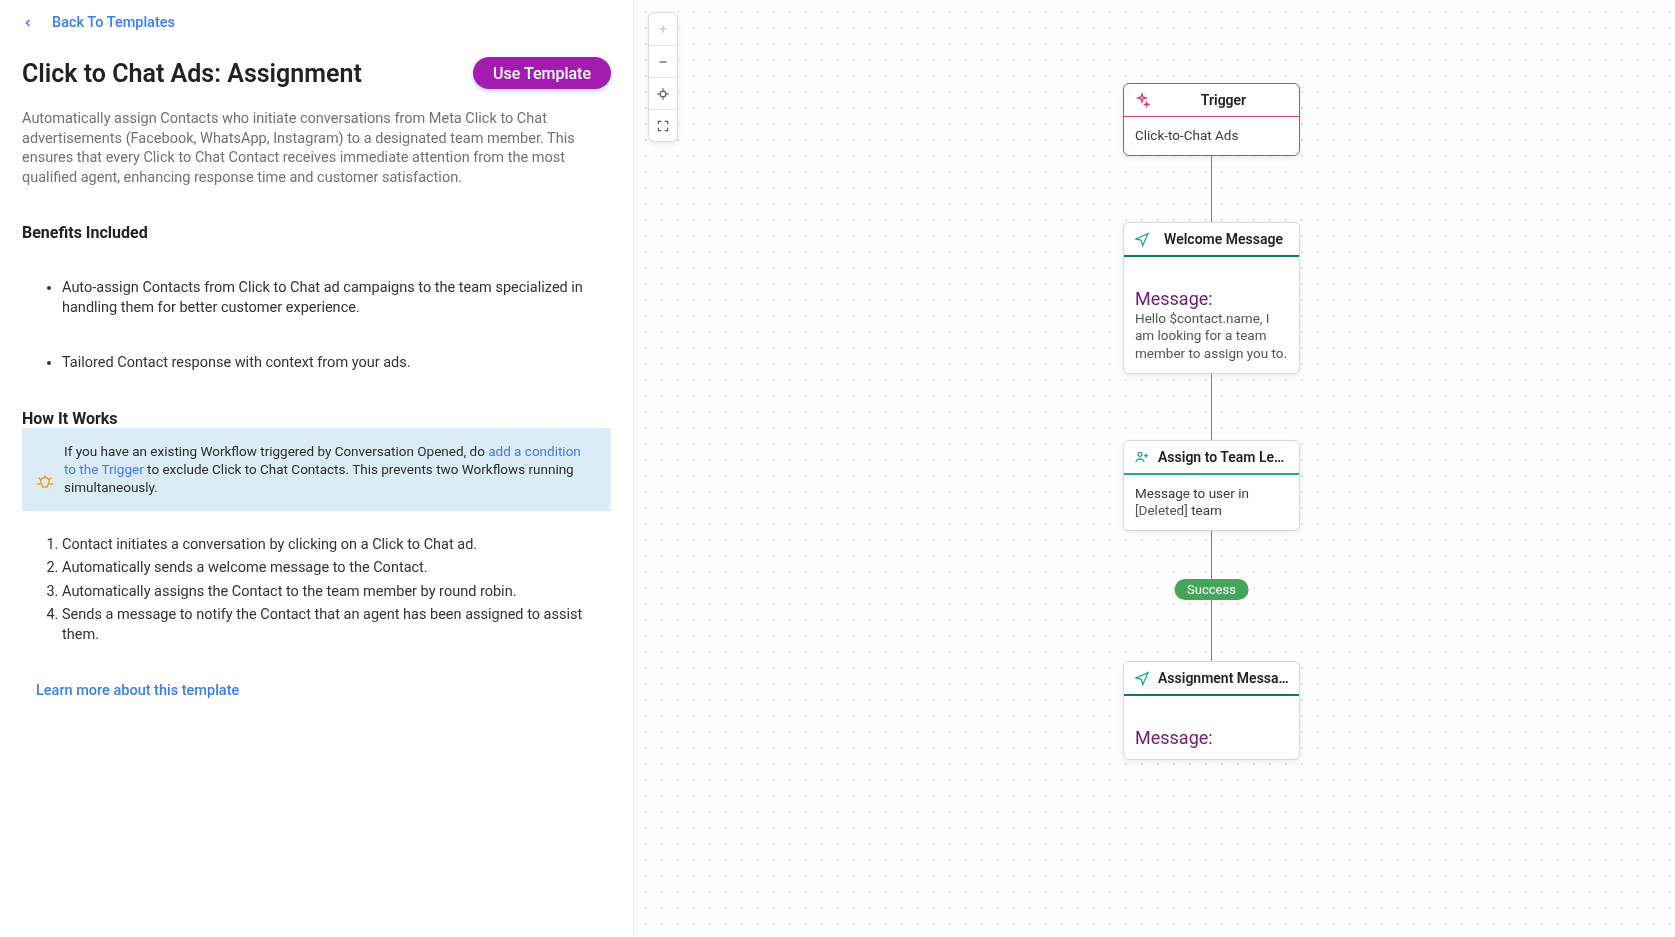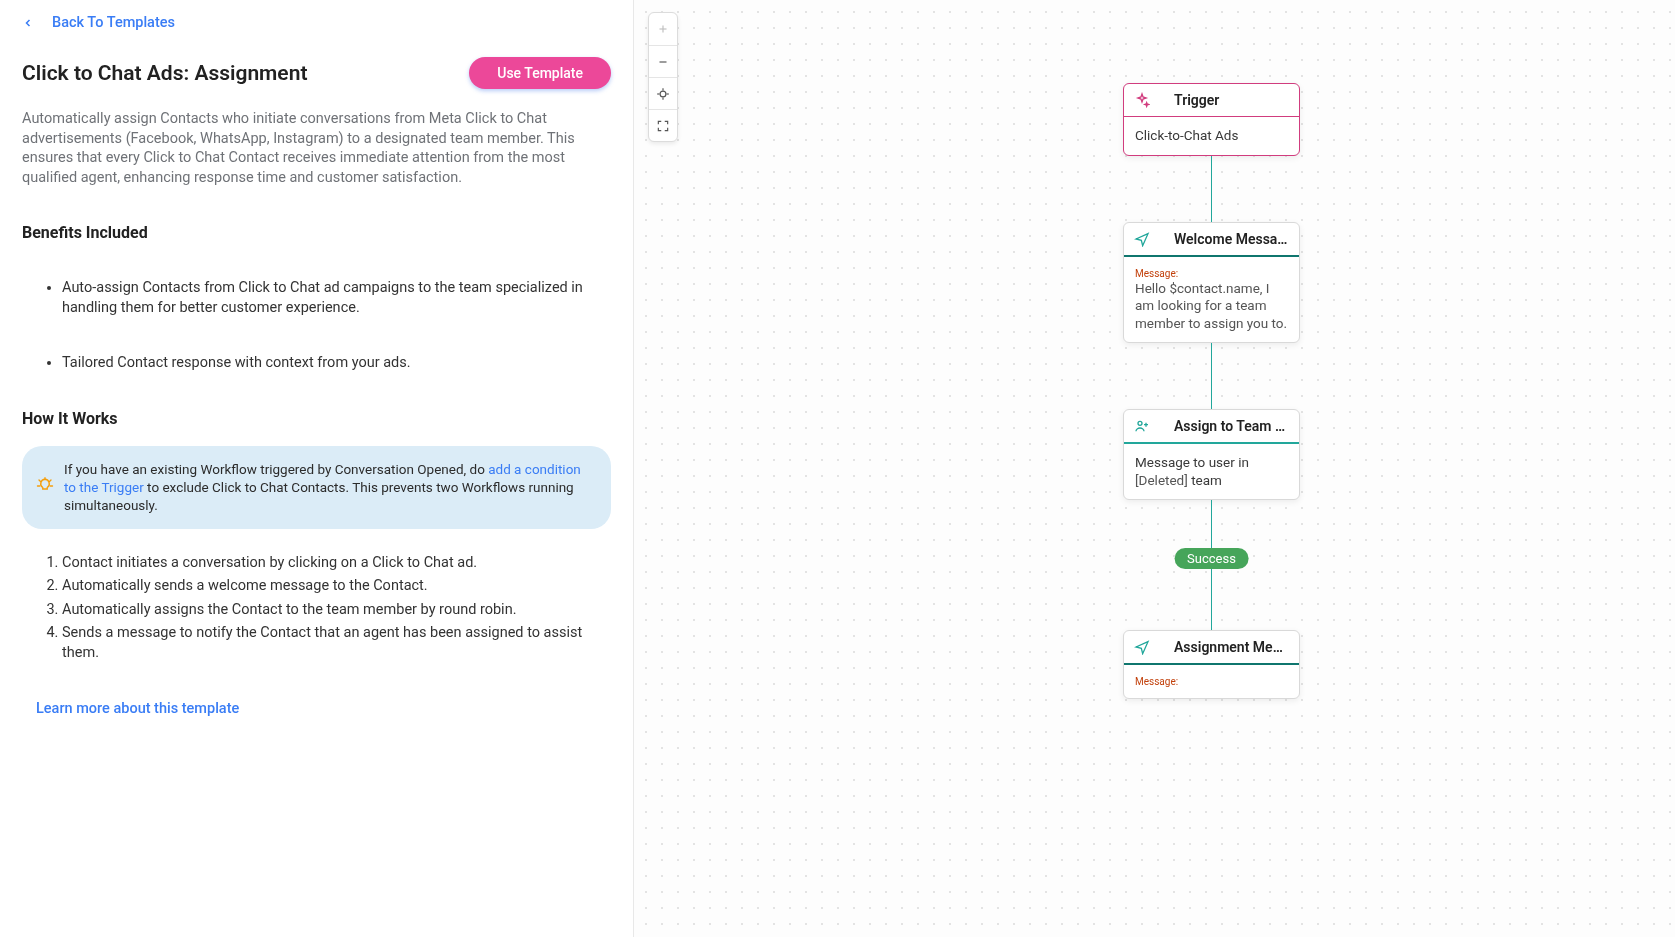--- a/index.html
+++ b/index.html
@@ -3,27 +3,27 @@
   <meta charset="utf-8">
   <style>
     * { margin:0; padding:0; box-sizing:border-box; font-family:-apple-system,BlinkMacSystemFont,"Segoe UI",Roboto,"Helvetica Neue",Arial,sans-serif; }
     html,body{width:1675px;height:937px;overflow:hidden;background:#fff;}
     .app{display:flex;width:100%;height:100%;}
     
     .left{flex:0 0 634px;height:100%;border-right:1px solid #e8e8e8;padding:14px 22px 0 22px;}
     .back-link{display:flex;align-items:center;gap:18px;color:#3a7df5;font-size:14.5px;font-weight:500;}
     .back-link svg{width:12px;height:12px;stroke:#3a7df5;}
     .title-row{display:flex;align-items:center;justify-content:space-between;margin-top:26px;}
-    .page-title{font-size:21px;font-weight:600;color:#222;}
-    .use-btn{background:#ec4899;color:#fff;border:none;border-radius:20px;height:32px;padding:0 28px;font-size:14px;font-weight:500;box-shadow:0 2px 4px rgba(52,110,232,.35);}
+    .page-title{font-size:25px;font-weight:600;color:#222;}
+    .use-btn{background:#a21caf;color:#fff;border:none;border-radius:20px;height:32px;padding:0 20px;font-size:16px;font-weight:500;box-shadow:0 2px 4px rgba(52,110,232,.35);}
     .desc{margin-top:20px;font-size:14.5px;line-height:1.35;color:#6f7277;max-width:580px;}
     .h2{margin-top:36px;font-size:16px;font-weight:700;color:#222;}
     ul.benefits{margin:14px 0 0 0;padding-left:40px;list-style:disc;}
     ul.benefits li{font-size:14.5px;line-height:1.35;color:#333;margin-bottom:4px;max-width:550px;margin-top:36px;}
-    .note{margin-top:18px;background:#dbecf7;border-radius:20px;padding:14px 16px 14px 14px;display:flex;gap:10px;align-items:center;}
+    .note{background:#dbecf7;border-radius:0;padding:14px 16px 14px 14px;display:flex;gap:10px;align-items:flex-end;}
     .note-icon{flex:0 0 auto;margin-top:2px;}
     .note-text{font-size:13.5px;line-height:1.35;color:#2c2c2c;}
     .note-text a{color:#3a7df5;text-decoration:none;}
     ol.steps{margin:24px 0 0 0;padding-left:40px;list-style:decimal;}
     ol.steps li{font-size:14.5px;line-height:1.35;color:#333;margin-bottom:4px;}
     .learn{display:inline-block;margin:34px 0 0 14px;color:#3a7df5;font-size:14.5px;font-weight:500;}
     
     .right{flex:1;height:100%;position:relative;
       background-color:#fdfdfd;
       background-image:radial-gradient(circle,#e3e3e3 1px,transparent 1px);
@@ -32,28 +32,28 @@
     }
     .zoom-ctrl{position:absolute;top:12px;left:14px;width:30px;background:#fff;border:1px solid #dcdcdc;border-radius:6px;box-shadow:0 2px 4px rgba(0,0,0,.08);display:flex;flex-direction:column;}
     .zoom-ctrl button{height:32px;background:transparent;border:none;display:flex;align-items:center;justify-content:center;color:#555;}
     .zoom-ctrl button + button{border-top:1px solid #e5e5e5;}
     .zoom-ctrl button:first-child{color:#bfbfbf;}
     .zoom-ctrl svg{width:14px;height:14px;stroke:currentColor;fill:none;stroke-width:2;}
     
     .flow{position:absolute;left:489px;top:83px;width:177px;}
     .node{width:177px;background:#fff;border:1px solid #d9d9d9;border-radius:6px;box-shadow:0 2px 6px rgba(0,0,0,.07);overflow:hidden;}
     .node-trigger{border:1.5px solid #d13c7e;}
-    .node-head{display:flex;align-items:center;gap:24px;padding:8px 10px;border-bottom:1px solid #e5e5e5;}
+    .node-head{display:flex;align-items:center;gap:8px;padding:8px 10px;border-bottom:1px solid #e5e5e5;text-align:center;}
     .node-trigger .node-head{border-bottom:1.5px solid #d13c7e;}
     .node-msg .node-head{border-bottom:2px solid #0f766e;}
     .node-assign .node-head{border-bottom:2px solid #22a79b;}
     .node-head .nicon{width:16px;height:16px;display:flex;align-items:center;justify-content:center;}
     .node-title{font-size:14px;font-weight:600;color:#222;white-space:nowrap;overflow:hidden;text-overflow:ellipsis;flex:1;}
     .node-body{padding:10px 11px;font-size:13.5px;color:#3a3a3a;line-height:1.3;}
-    .node-body .lbl{color:#c2410c;font-size:10px;}
+    .node-body .lbl{color:#701a75;font-size:18px;margin-top:20px;}
     .node-body .ital{color:#555;}
     .connector{height:66px;display:flex;justify-content:center;text-align:center;}
     .connector::before{content:"";display:block;width:0;border-left:1.5px solid #22a79b;height:100%;}
     .connector.with-badge{position:relative;height:130px;}
     .badge{position:absolute;top:48px;left:50%;transform:translateX(-50%);background:#46a55a;color:#fff;font-size:13px;border-radius:12px;padding:3px 13px;}
   </style>
 </head>
 <body>
 
 <div class="app">

